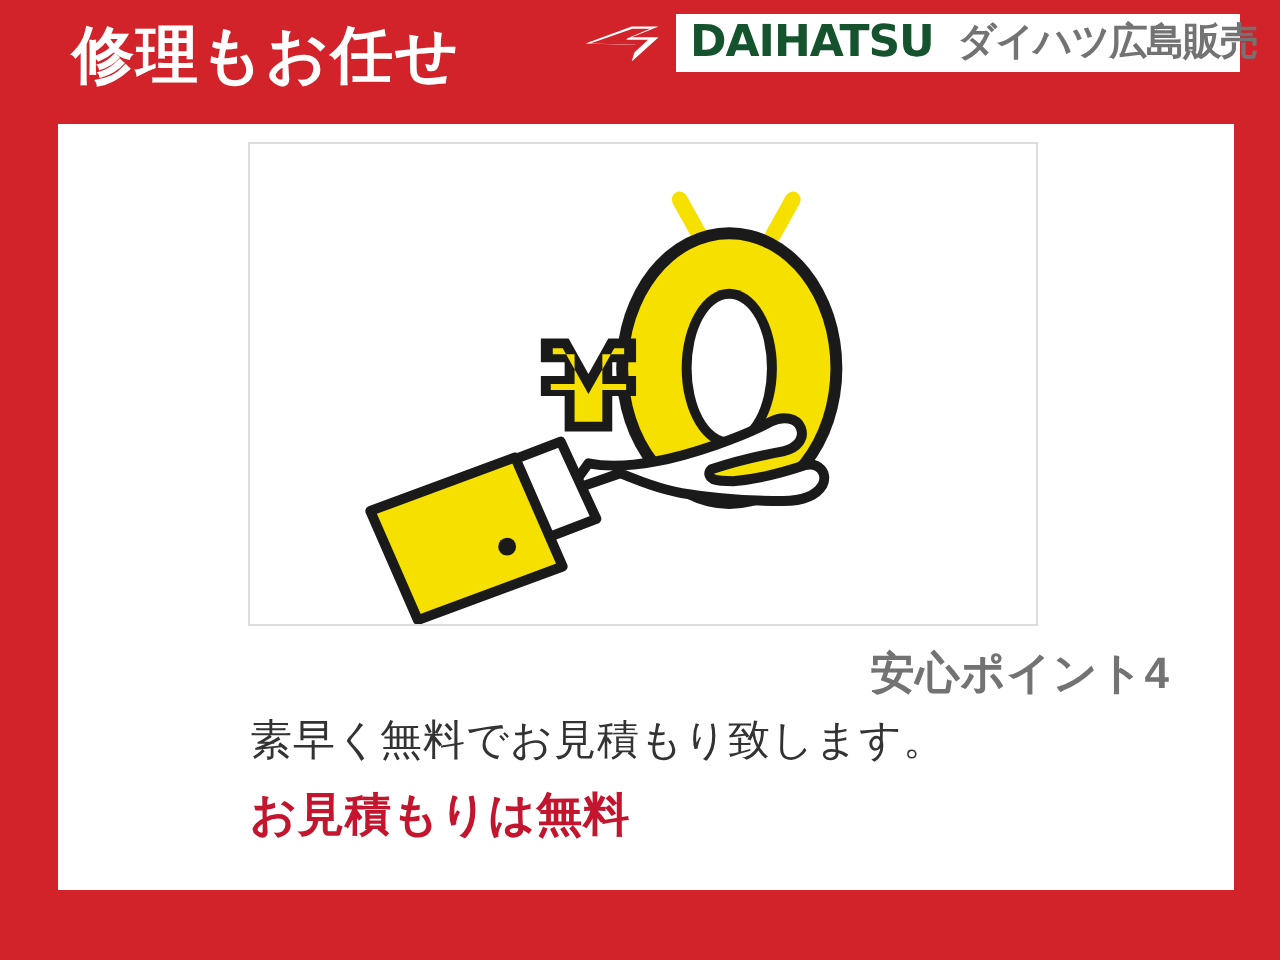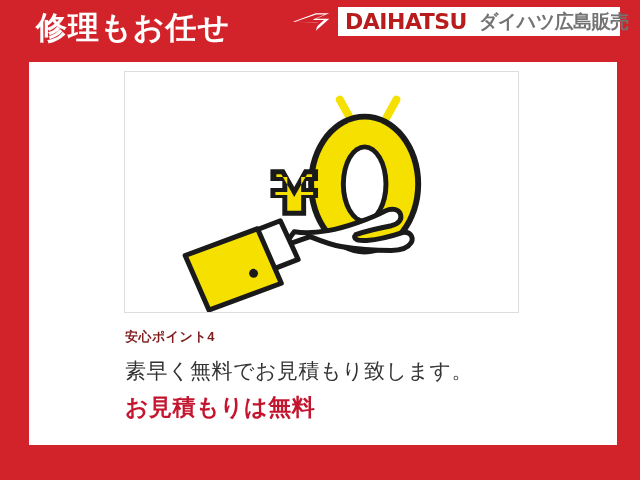--- a/index.html
+++ b/index.html
@@ -79,21 +79,21 @@
     height: 29px;
     background: #D2232A;
     flex: 0 0 auto;
     display: flex;
     align-items: center;
     justify-content: center;
   }
   #dmark svg { display: block; }
 
   #brand-word {
-    color: #b91c1c;
+    color: #14532d;
     font-size: 22px;
     font-weight: bold;
     font-family: "DejaVu Sans", sans-serif;
     letter-spacing: -0.5px;
     line-height: 29px;
     padding-left: 7px;
     white-space: nowrap;
   }
 
   #brand-jp {
@@ -138,26 +138,27 @@
 
   
   #copy-block {
     position: absolute;
     left: 96px;
     top: 262px;
     width: 460px;
   }
 
   #point-label {
-    color: #7f1d1d;
-    font-size: 13px;
+    color: #737373;
+    font-size: 22px;
     font-weight: bold;
     line-height: 26px;
     letter-spacing: 0.5px;
     white-space: nowrap;
+    text-align: right;
   }
 
   #point-headline {
     color: #C4152F;
     font-size: 23px;
     font-weight: bold;
     line-height: 34px;
     letter-spacing: 0.5px;
     margin-top: 3px;
     white-space: nowrap;

